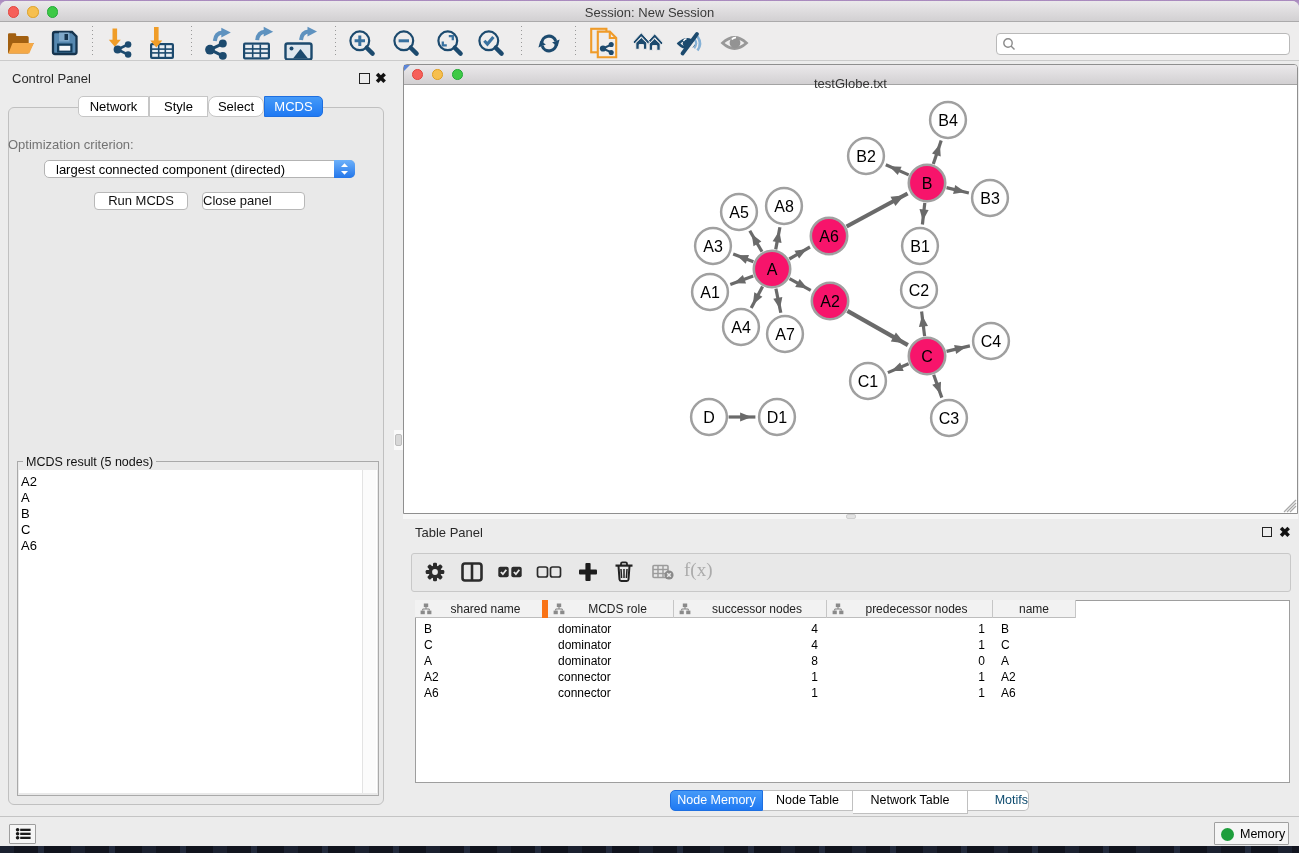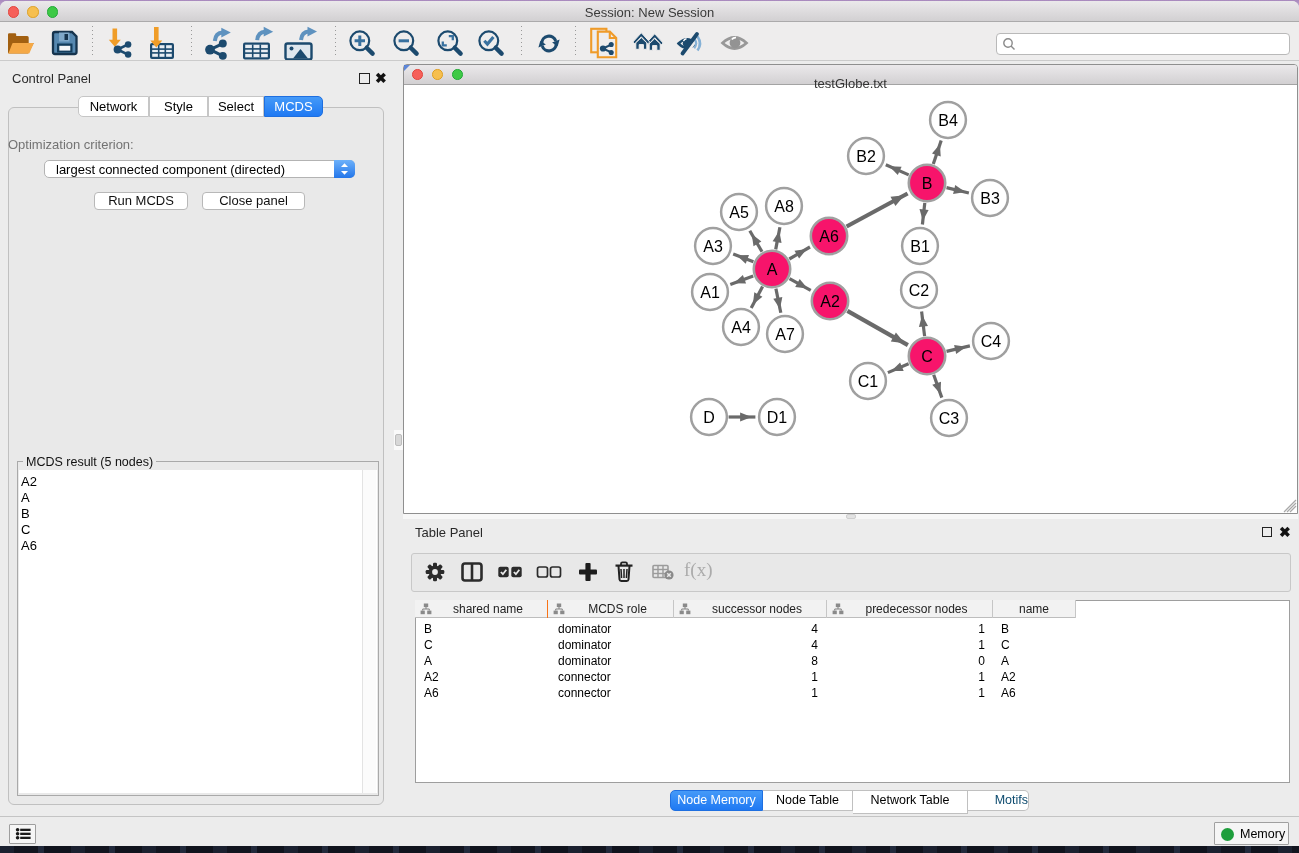--- a/index.html
+++ b/index.html
@@ -142,32 +142,32 @@
 <svg class="abs" style="left:1002px;top:37px" width="14" height="14" viewBox="0 0 14 14">
     <circle cx="6" cy="6" r="4.2" stroke="#8a8a8a" stroke-width="1.4" fill="none"></circle>
     <line x1="9" y1="9" x2="12.5" y2="12.5" stroke="#8a8a8a" stroke-width="1.4"></line>
   </svg>
 <div class="abs" style="left:12px;top:71px;font-size:13px;color:#2a2a2a">Control Panel</div>
 <div class="abs" style="left:359px;top:73px;width:11px;height:11px;border:1.6px solid #222"></div>
 <div class="abs" style="left:375px;top:70px;font-size:14px;font-weight:bold;color:#111">✖</div>
 <div class="abs" style="left:8px;top:107px;width:376px;height:698px;background:#e9e9e9;border:1px solid #c0c0c0;border-radius:6px"></div>
 <div class="abs" style="left:78px;top:96px;width:71px;height:21px;background:#fff;color:#000;border:1px solid #c6c6c6;border-radius:5px 0 0 5px;font-size:13px;text-align:center;line-height:19px">Network</div>
 <div class="abs" style="left:149px;top:96px;width:59px;height:21px;background:#fff;color:#000;border:1px solid #c6c6c6;border-radius:0;font-size:13px;text-align:center;line-height:19px">Style</div>
-<div class="abs" style="left:208px;top:96px;width:56px;height:21px;background:#fff;color:#000;border:1px solid #c6c6c6;border-radius:0;font-size:13px;text-align:center;line-height:19px">Select</div>
+<div class="abs" style="left:208px;top:96px;width:56px;height:21px;background:#fff;color:#000;border:1px solid #c6c6c6;border-radius:8px;font-size:13px;text-align:center;line-height:19px">Select</div>
 <div class="abs" style="left:264px;top:96px;width:59px;height:21px;background:linear-gradient(180deg,#459af8,#1f79f3);color:#fff;border:1px solid #1e6fe0;border-radius:0 5px 5px 0;font-size:13px;text-align:center;line-height:19px">MCDS</div>
 <div class="abs" style="left:8px;top:137px;width:376px;text-align:left;font-size:13px;color:#737373">Optimization criterion:</div>
 <div class="abs" style="left:44px;top:160px;width:311px;height:18px;background:#fff;border:1px solid #b3b3b3;border-radius:5px"></div>
 <div class="abs" style="left:56px;top:162px;font-size:13px;color:#000">largest connected component (directed)</div>
 <div class="abs" style="left:334px;top:160px;width:21px;height:18px;border-radius:0 5px 5px 0;background:linear-gradient(180deg,#6db1fa,#2376ea)"></div>
 <svg class="abs" style="left:334px;top:160px" width="21" height="18" viewBox="0 0 21 18">
     <path d="M10.5,3.2 L14,7 H7 z" fill="#fff"></path>
     <path d="M10.5,14.8 L14,11 H7 z" fill="#fff"></path>
   </svg>
 <div class="abs" style="left:94px;top:192px;width:94px;height:18px;background:#fff;border:1px solid #b8b8b8;border-radius:4px;font-size:13px;text-align:center;line-height:16px;color:#111">Run MCDS</div>
-<div class="abs" style="left:202px;top:192px;width:103px;height:18px;background:#fff;border:1px solid #b8b8b8;border-radius:4px;font-size:13px;text-align:center;line-height:16px;color:#111">Close panel</div>
+<div class="abs" style="left:202px;top:192px;width:103px;height:18px;background:#fff;border:1px solid #b8b8b8;border-radius:4px;font-size:13px;text-align:left;line-height:16px;color:#111">Close panel</div>
 <div class="abs" style="left:17px;top:461px;width:362px;height:335px;border:1px solid #a9a9a9"></div>
 <div class="abs" style="left:23px;top:455px;background:#e9e9e9;padding:0 3px;font-size:12.5px;color:#111">MCDS result (5 nodes)</div>
 <div class="abs" style="left:19px;top:470px;width:358px;height:323px;background:#fff"></div>
 <div class="abs" style="left:362px;top:470px;width:14px;height:323px;background:#fbfbfb;border-left:1px solid #e3e3e3"></div>
 <div class="abs" style="left:21px;top:474px;font-size:13px;color:#000">
     <div style="height:16px;line-height:16px">A2</div>
     <div style="height:16px;line-height:16px">A</div>
     <div style="height:16px;line-height:16px">B</div>
     <div style="height:16px;line-height:16px">C</div>
     <div style="height:16px;line-height:16px">A6</div>
@@ -321,21 +321,21 @@
       <line x1="-10" y1="1.5" x2="5" y2="1.5" stroke="#9b9b9b" stroke-width="1.4"></line>
       <line x1="-5" y1="-6.5" x2="-5" y2="5.5" stroke="#9b9b9b" stroke-width="1.4"></line>
       <line x1="0" y1="-6.5" x2="0" y2="5.5" stroke="#9b9b9b" stroke-width="1.4"></line>
       <circle cx="6" cy="3" r="4.6" fill="#8a8a8a"></circle>
       <path d="M4.2,1.2 l3.6,3.6 M7.8,1.2 l-3.6,3.6" stroke="#e8e8e8" stroke-width="1.5"></path>
     </g>
   </svg>
 <div class="abs" style="left:684px;top:559px;font-family:'Liberation Serif',serif;font-size:19px;color:#ababab">f(x)</div>
 <div class="abs" style="left:415px;top:600px;width:875px;height:183px;background:#fff;border:1px solid #9e9e9e"></div>
 <div class="abs" style="left:415px;top:600px;width:661px;height:18px;background:#f2f2f2;border-bottom:1px solid #bdbdbd"></div>
-<div class="abs" style="left:415px;top:600px;width:133px;height:18px;border-right:1px solid #f97316;font-size:12px;color:#222;text-align:center;line-height:18px;padding-left:14px">shared name</div>
+<div class="abs" style="left:415px;top:600px;width:133px;height:18px;border-right:6px solid #f97316;font-size:12px;color:#222;text-align:center;line-height:18px;padding-left:14px">shared name</div>
 <svg class="abs" style="left:419px;top:603px" width="14" height="12" viewBox="0 0 14 12">
     <g transform="translate(7,6)" fill="#8a8a8a" stroke="#8a8a8a">
       <rect x="-2.2" y="-5.5" width="4.4" height="3.6" stroke="none"></rect>
       <line x1="0" y1="-2" x2="0" y2="0" stroke-width="1.1"></line>
       <line x1="-3.3" y1="0" x2="3.3" y2="0" stroke-width="1.1"></line>
       <line x1="-3.3" y1="0" x2="-3.3" y2="1.6" stroke-width="1.1"></line>
       <line x1="3.3" y1="0" x2="3.3" y2="1.6" stroke-width="1.1"></line>
       <rect x="-5.4" y="1.6" width="4.2" height="3.6" stroke="none"></rect>
       <rect x="1.2" y="1.6" width="4.2" height="3.6" stroke="none"></rect>
     </g>

